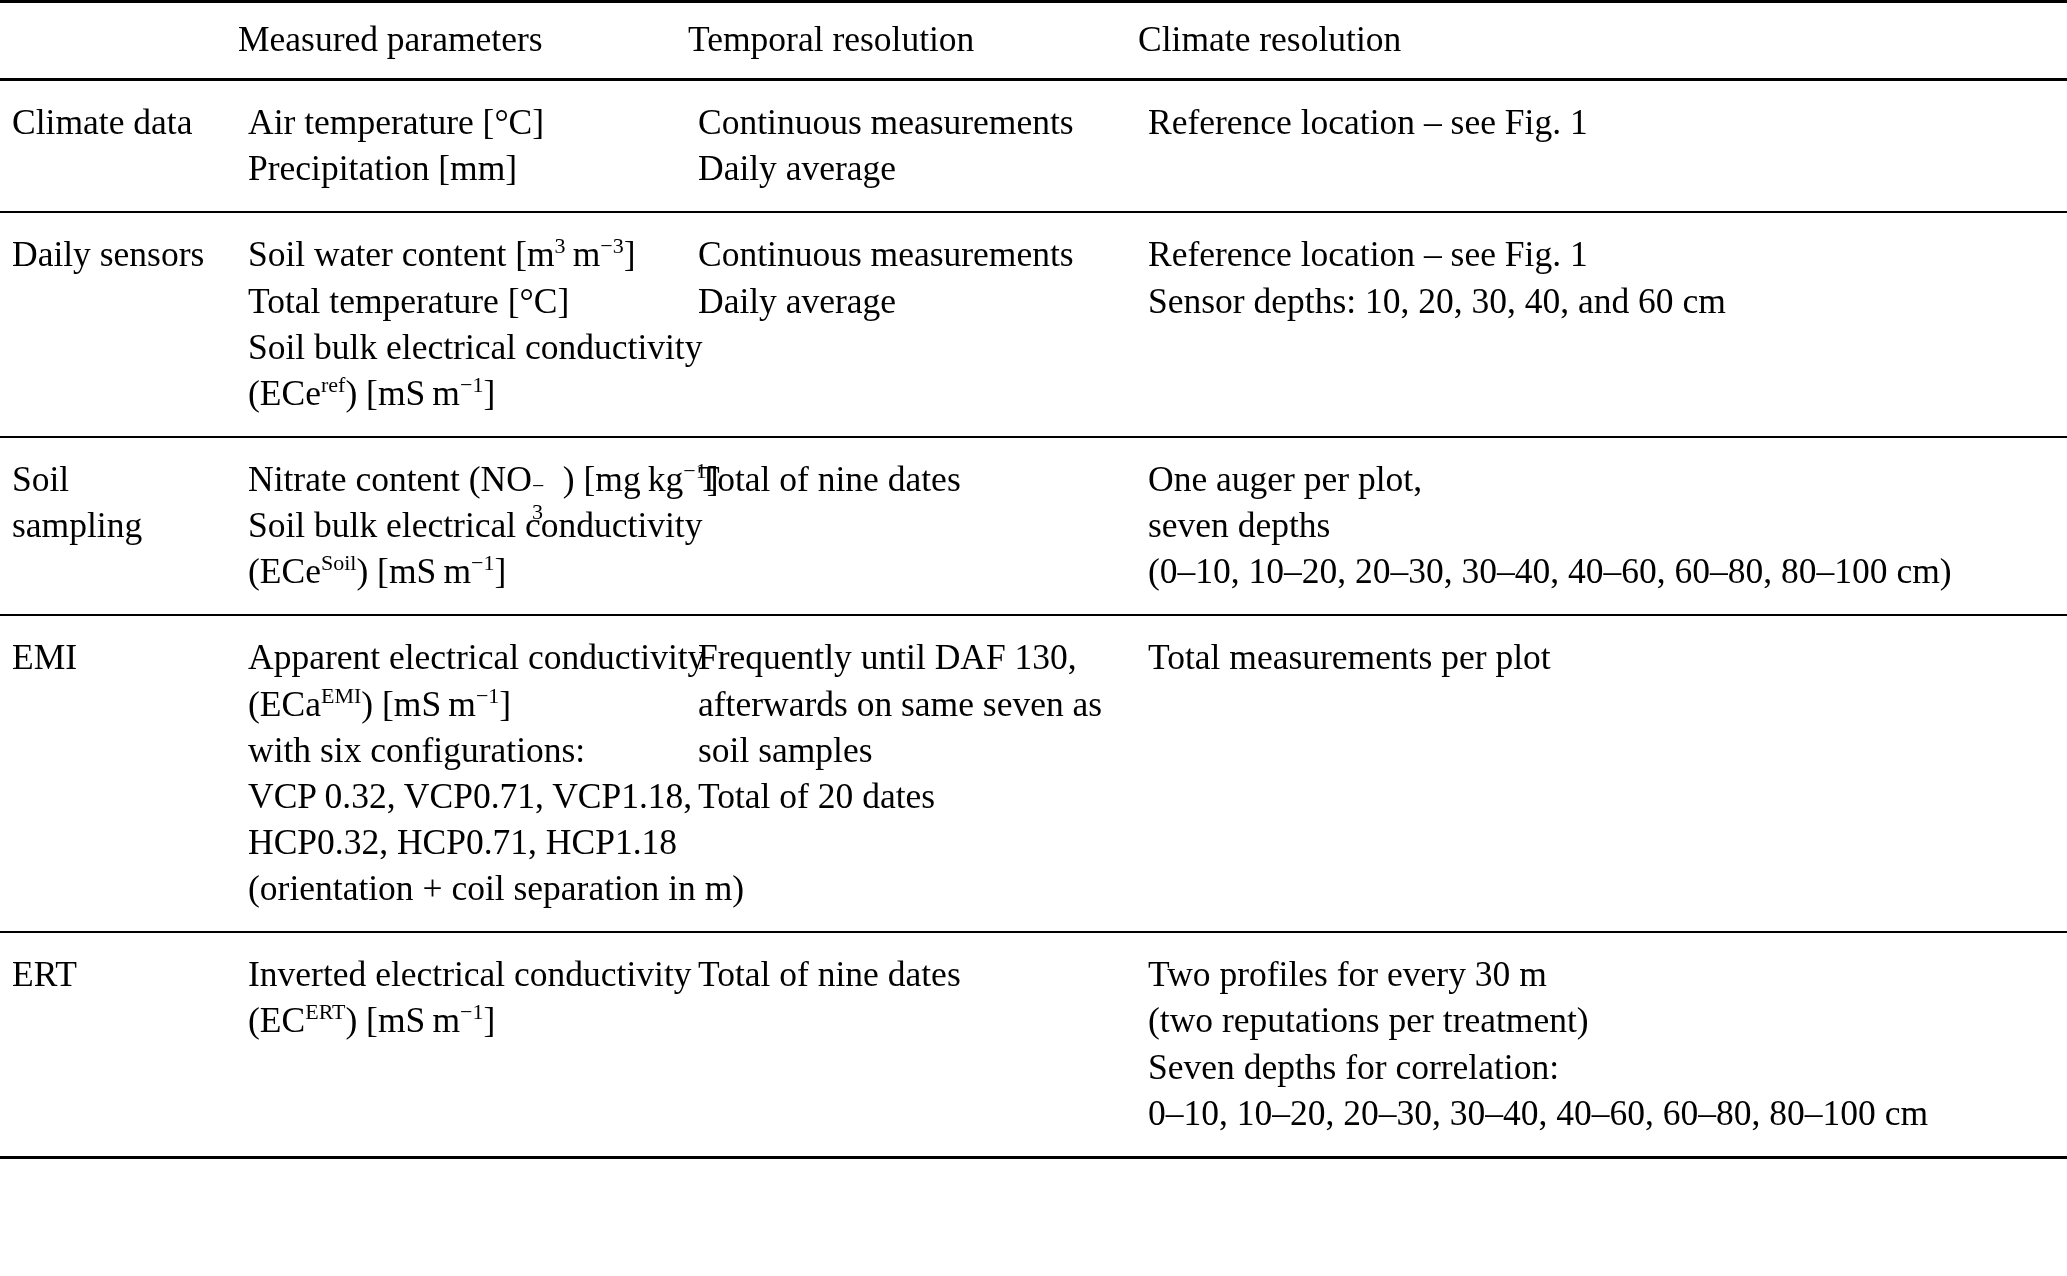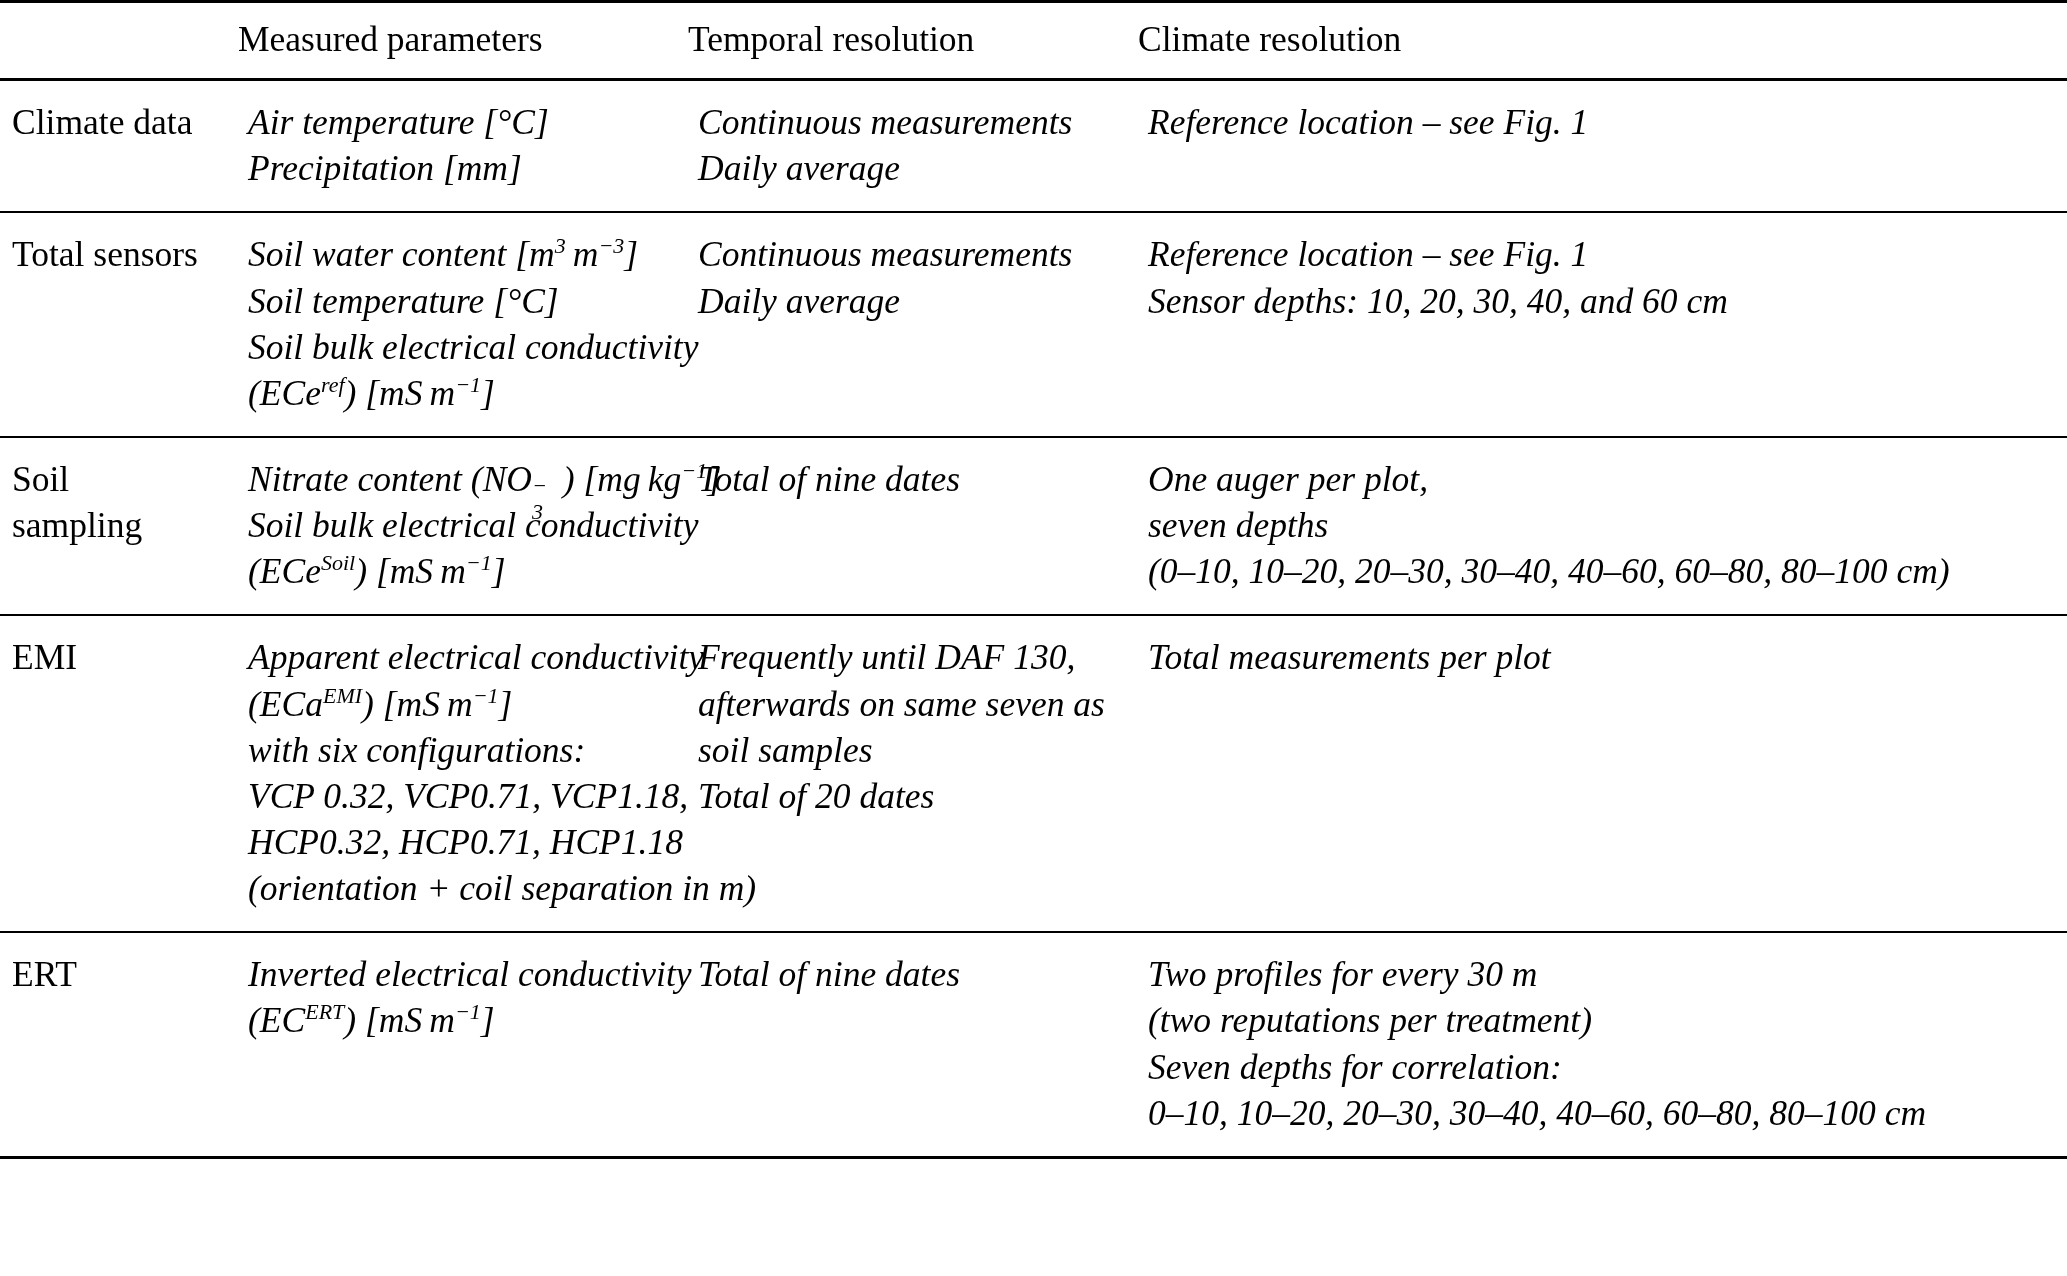--- a/index.html
+++ b/index.html
@@ -47,21 +47,21 @@
   tbody td {
     vertical-align: top;
     text-align: left;
     padding: 18px 14px 20px 28px;
     border-bottom: 2px solid #000;
     margin-left: 37px;
   }
   tbody td.first-col { padding-left: 12px; }
   tbody tr:last-child td { border-bottom: 3px solid #000; }
 
-  .line { display: block; white-space: nowrap; font-style: italic; }
+  .line { display: block; white-space: nowrap; }
   .line.wrapline { white-space: normal; }
 
   sup { font-size: 0.62em; vertical-align: super; line-height: 0; }
 
   .stack {
     display: inline-block;
     position: relative;
     width: 0.62em;
     vertical-align: baseline;
   }
@@ -108,24 +108,24 @@
       <td>
         <span class="line">Continuous measurements</span>
         <span class="line">Daily average</span>
       </td>
       <td>
         <span class="line">Reference location – see Fig. 1</span>
       </td>
     </tr>
 
     <tr>
-      <td class="first-col">Total sensors</td>
+      <td class="first-col">Daily sensors</td>
       <td>
         <span class="line">Soil water content [m<sup>3</sup> m<sup>−3</sup>]</span>
-        <span class="line">Soil temperature [°C]</span>
+        <span class="line">Total temperature [°C]</span>
         <span class="line">Soil bulk electrical conductivity</span>
         <span class="line">(ECe<sup>ref</sup>) [mS m<sup>−1</sup>]</span>
       </td>
       <td>
         <span class="line">Continuous measurements</span>
         <span class="line">Daily average</span>
       </td>
       <td>
         <span class="line">Reference location – see Fig. 1</span>
         <span class="line wrapline">Sensor depths: 10, 20, 30, 40, and 60 cm</span>

